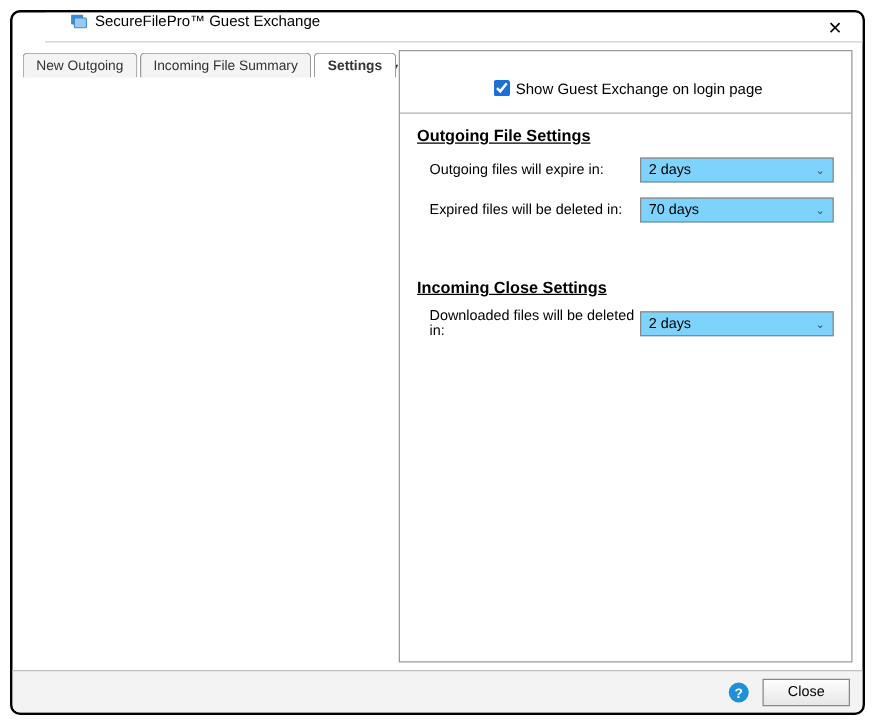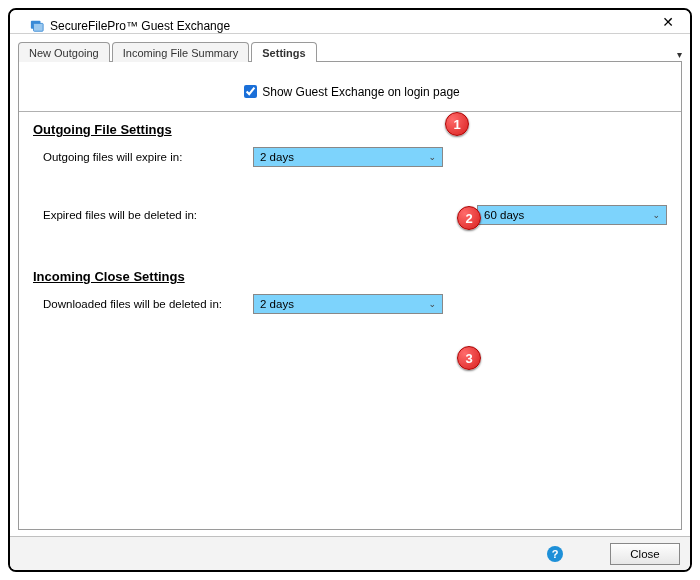--- a/index.html
+++ b/index.html
@@ -23,23 +23,24 @@
     background: #fff;
     display: flex;
     flex-direction: column;
   }
   
   .titlebar {
     height: 24px;
     background: #fff;
     border-bottom: 1px solid #d0d0d0;
     display: flex;
-    align-items: flex-end;
+    align-items: flex-start;
     padding: 0 20px;
     position: relative;
+    margin-left: 26px;
   }
   .titlebar .win-icon {
     width: 14px; height: 14px;
     margin-right: 6px;
     display: inline-block;
   }
   .titlebar .win-icon svg { width: 14px; height:14px; }
   .titlebar .title-text { font-size: 12px; }
   .titlebar .win-close {
     position: absolute;
@@ -48,21 +49,20 @@
     display: flex; align-items:center; justify-content:center;
     font-size: 14px;
     font-family: sans-serif;
     cursor: default;
   }
   
   .client {
     flex: 1;
     padding: 6px 8px;
     display: flex;
-    flex-direction: column;
     position: relative;
   }
   
   .tabrow {
     height: 22px;
     display: flex;
     align-items: flex-end;
     position: relative;
     margin-bottom: -1px;
     z-index: 2;
@@ -165,21 +165,20 @@
     display:flex; align-items:center; justify-content:center;
   }
   .help-icon svg { width:18px; height:18px; }
   .close-btn {
     height: 22px;
     min-width: 70px;
     border: 1px solid #888;
     background: linear-gradient(#fefefe,#e7e7e7);
     font-size: 11.5px;
     cursor: default;
-    margin-left: 36px;
   }
   
   .badge {
     position: absolute;
     width: 24px; height: 24px;
     border-radius: 50%;
     background: radial-gradient(circle at 30% 30%, #ff6b6b, #d9201f);
     color: #fff;
     font-weight: bold;
     font-size: 13px;
@@ -227,24 +226,24 @@
       <hr class="section-hr">
 
       <div class="section-title">Outgoing File Settings</div>
       <div class="row label-combo">
         <div class="lbl">Outgoing files will expire in:</div>
         <div class="combo">
           <span>2 days</span>
           <span class="chev">⌄</span>
         </div>
       </div>
-      <div class="row label-combo" style="margin-top:38px;justify-content:space-between;">
+      <div class="row label-combo" style="margin-top:12px;justify-content:space-between;">
         <div class="lbl">Expired files will be deleted in:</div>
         <div class="combo">
-          <span>60 days</span>
+          <span>70 days</span>
           <span class="chev">⌄</span>
         </div>
       </div>
 
       <div class="spacer"></div>
 
       <div class="section-title">Incoming Close Settings</div>
       <div class="row label-combo">
         <div class="lbl">Downloaded files will be deleted in:</div>
         <div class="combo">

